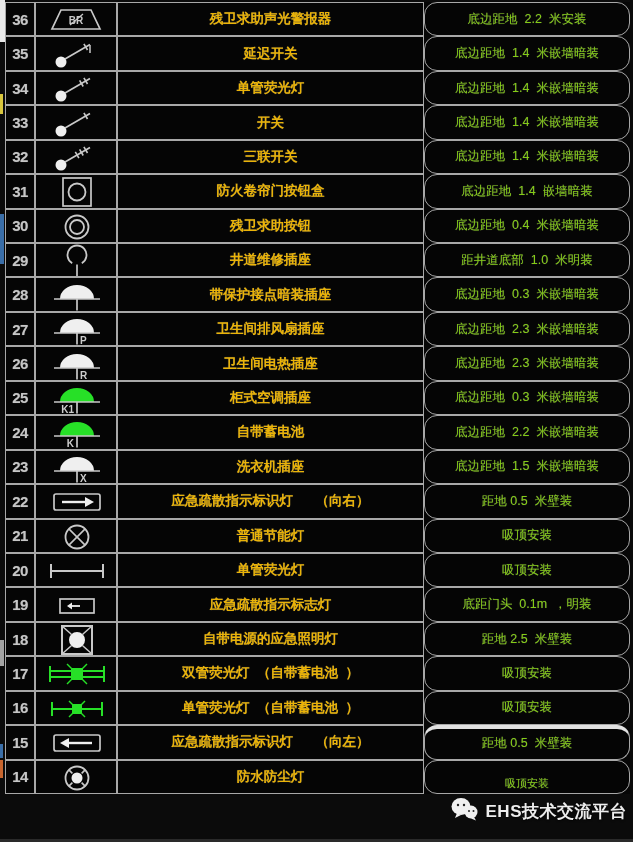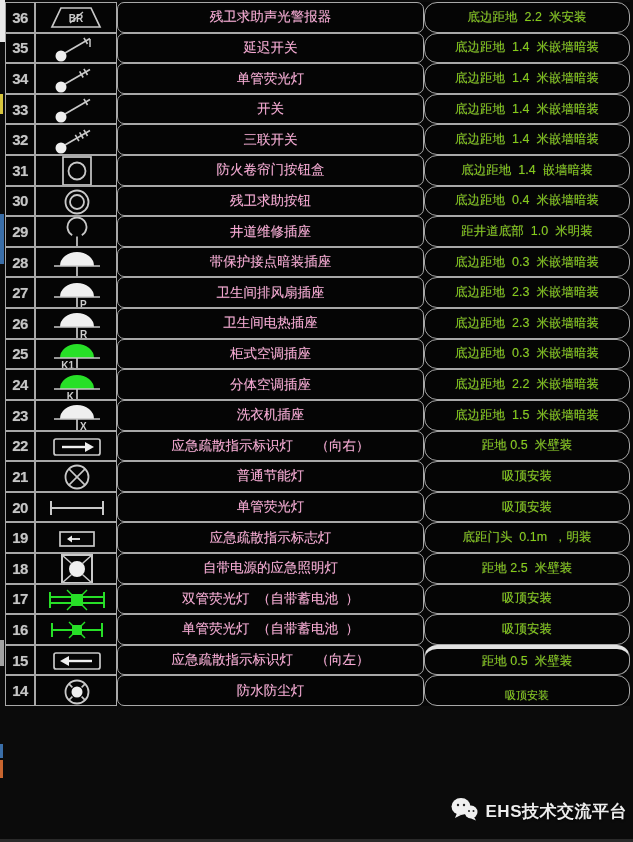--- a/index.html
+++ b/index.html
@@ -8,29 +8,29 @@
   
   .edge{position:absolute;pointer-events:none;}
   .edge.e-white-top{left:0;top:0;width:5px;height:42px;background:#e9e9e9;}
   .edge.e-yellow{left:0;top:94px;width:3px;height:20px;background:#d8c63e;}
   .edge.e-blue{left:0;top:214px;width:4px;height:50px;background:#3a6ea8;}
   .edge.e-scribble{left:0;top:640px;width:4px;height:26px;background:#c9c9c9;opacity:.8;}
   .edge.e-blue2{left:0;top:744px;width:3px;height:14px;background:#3a6ea8;}
   .edge.e-orange{left:0;top:760px;width:3px;height:18px;background:#c8652e;}
   .edge.e-bottom{left:0;bottom:0;width:633px;height:3px;background:#2a2a2a;}
 
-  .legend{position:absolute;left:5px;top:2px;width:625px;height:704px;
+  .legend{position:absolute;left:5px;top:2px;width:625px;height:792px;
           display:grid;grid-template-columns:30px 82px 307px 1fr;
           grid-template-rows:repeat(23,1fr);background:#060606;}
   .cell{border:1px solid #a8a8a8;display:flex;align-items:center;justify-content:center;
         background:#050505;overflow:hidden;}
   .cell.no{color:#c6c6c6;font-size:15px;font-weight:bold;letter-spacing:-.5px;
            text-shadow:0 0 1px rgba(255,255,255,.35);}
-  .cell.desc{color:#f9a8d4;font-size:13.5px;font-weight:normal;white-space:pre;
-             text-shadow:0 0 1px rgba(255,255,255,.3);border-radius:7px;}
+  .cell.desc{color:#eab308;font-size:13.5px;font-weight:bold;white-space:pre;
+             text-shadow:0 0 1px rgba(255,255,255,.3);}
   .cell.note{color:#84cc16;font-size:12.5px;font-weight:normal;white-space:pre;
              text-shadow:0 0 1px rgba(255,255,255,.3);border-radius:13px;}
   .cell.sym svg{display:block;}
   .cell.note.thicktop{border-top:4px solid #e2e2e2;}
   .cell.note.bottomtext{align-items:flex-end;padding-bottom:2px;font-size:11px;}
 
   .watermark{position:absolute;right:6px;top:797px;display:flex;align-items:center;gap:8px;
              color:#ededed;font-size:17px;font-weight:bold;letter-spacing:.5px;
              text-shadow:0 1px 2px rgba(0,0,0,.8);z-index:5;}
 </style>
@@ -165,21 +165,21 @@
       <div class="cell note">底边距地  0.3  米嵌墙暗装</div>
       <div class="cell no">24</div>
       <div class="cell sym">
         <svg width="80" height="34" viewBox="0 0 80 34">
           <path d="M24,21 A17,14 0 0 1 58,21 Z" fill="#27e027"></path>
           <line x1="18" y1="21" x2="64" y2="21" stroke="#c9c9c9" stroke-width="1.7"></line>
           <line x1="41" y1="21" x2="41" y2="32.5" stroke="#c9c9c9" stroke-width="1.7"></line>
           <text x="38" y="32" font-size="10" font-weight="bold" fill="#cdcdcd" text-anchor="end" font-family="Liberation Sans,sans-serif">K</text>
         </svg>
       </div>
-      <div class="cell desc">分体空调插座</div>
+      <div class="cell desc">自带蓄电池</div>
       <div class="cell note">底边距地  2.2  米嵌墙暗装</div>
       <div class="cell no">23</div>
       <div class="cell sym">
         <svg width="80" height="34" viewBox="0 0 80 34">
           <path d="M24,21 A17,14 0 0 1 58,21 Z" fill="#efefef"></path>
           <line x1="18" y1="21" x2="64" y2="21" stroke="#c9c9c9" stroke-width="1.7"></line>
           <line x1="41" y1="21" x2="41" y2="32.5" stroke="#c9c9c9" stroke-width="1.7"></line>
           <text x="44" y="32" font-size="10" font-weight="bold" fill="#cdcdcd" text-anchor="start" font-family="Liberation Sans,sans-serif">X</text>
         </svg>
       </div>

